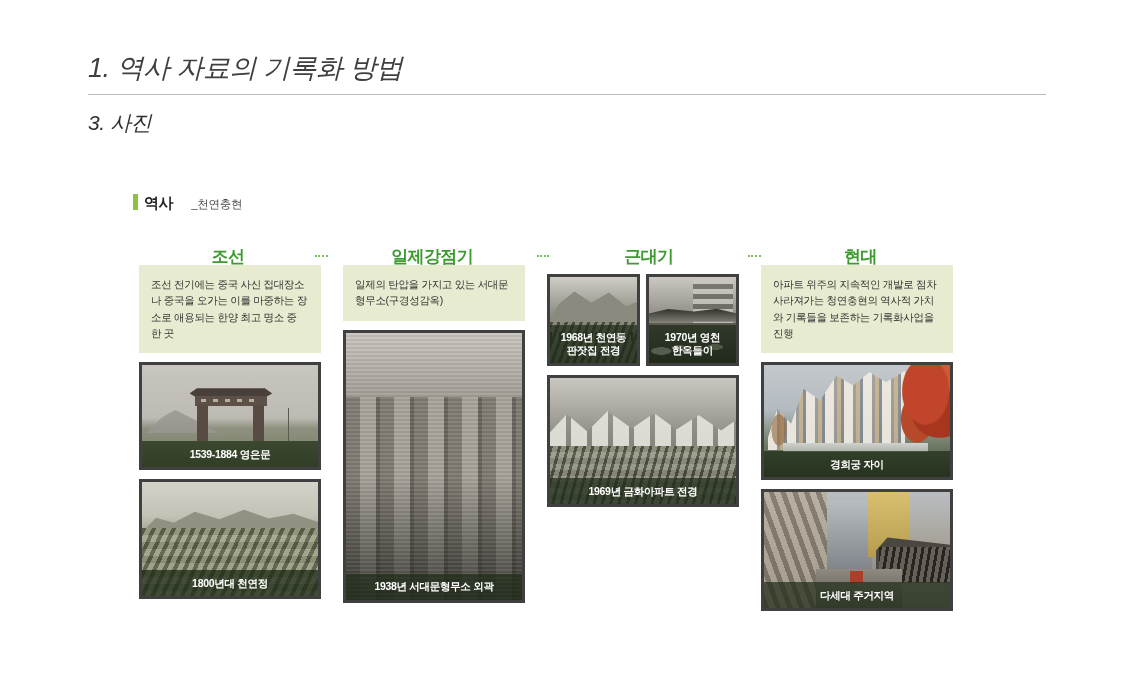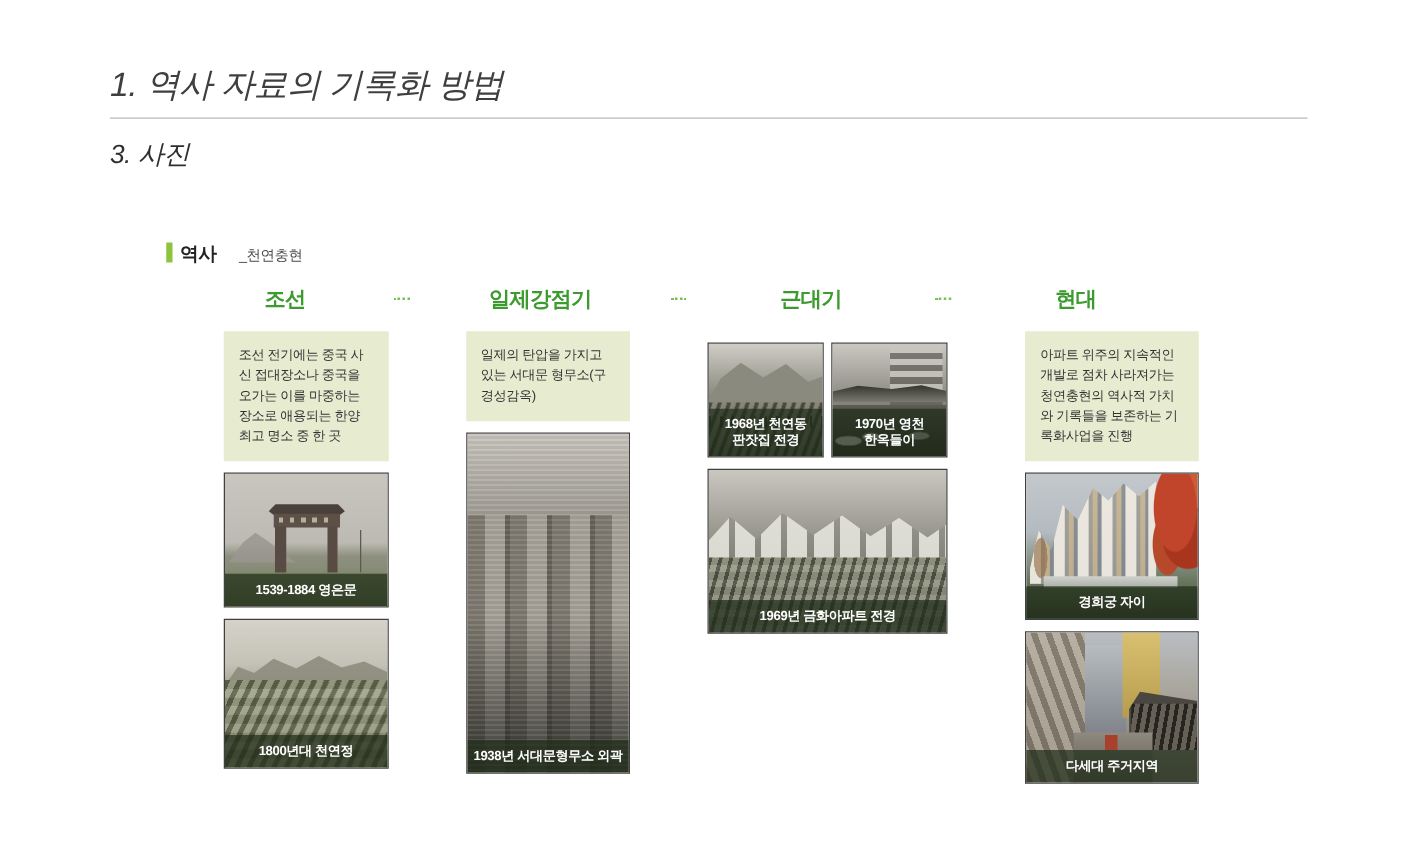--- a/index.html
+++ b/index.html
@@ -82,21 +82,21 @@
     font-size: 11.5px;
     color: #4a4a4a;
     letter-spacing: -0.3px;
     margin-left: 12px;
   }
 
   
   .timeline {
     position: absolute;
     left: 143px;
-    top: 226px;
+    top: 243px;
     width: 815px;
     height: 26px;
     display: flex;
     align-items: center;
   }
   .era {
     font-size: 17px;
     font-weight: bold;
     color: #3c9b2e;
     letter-spacing: -0.6px;
@@ -119,41 +119,41 @@
   
   .columns {
     position: absolute;
     left: 139px;
     top: 265px;
     width: 820px;
     display: flex;
     gap: 22px;
     align-items: flex-start;
   }
-  .col { width: 182px; margin-left: 40px; }
+  .col { width: 182px; }
   .col.wide { width: 192px; }
 
   .desc {
     background: #e7ecd0;
     padding: 11px 12px 12px 12px;
     font-size: 10.5px;
     line-height: 1.55;
     color: #333333;
     letter-spacing: -0.3px;
     min-height: 54px;
     box-sizing: border-box;
   }
 
   .photo-stack { margin-top: 9px; display: flex; flex-direction: column; gap: 9px; }
   .photo-row { display: flex; gap: 6px; }
 
   .photo {
     position: relative;
     overflow: hidden;
-    border: 1px solid #404040;
+    border: 3px solid #404040;
     box-sizing: border-box;
   }
   .photo .caption {
     position: absolute;
     left: 0;
     right: 0;
     bottom: 0;
     height: 26px;
     display: flex;
     align-items: center;

